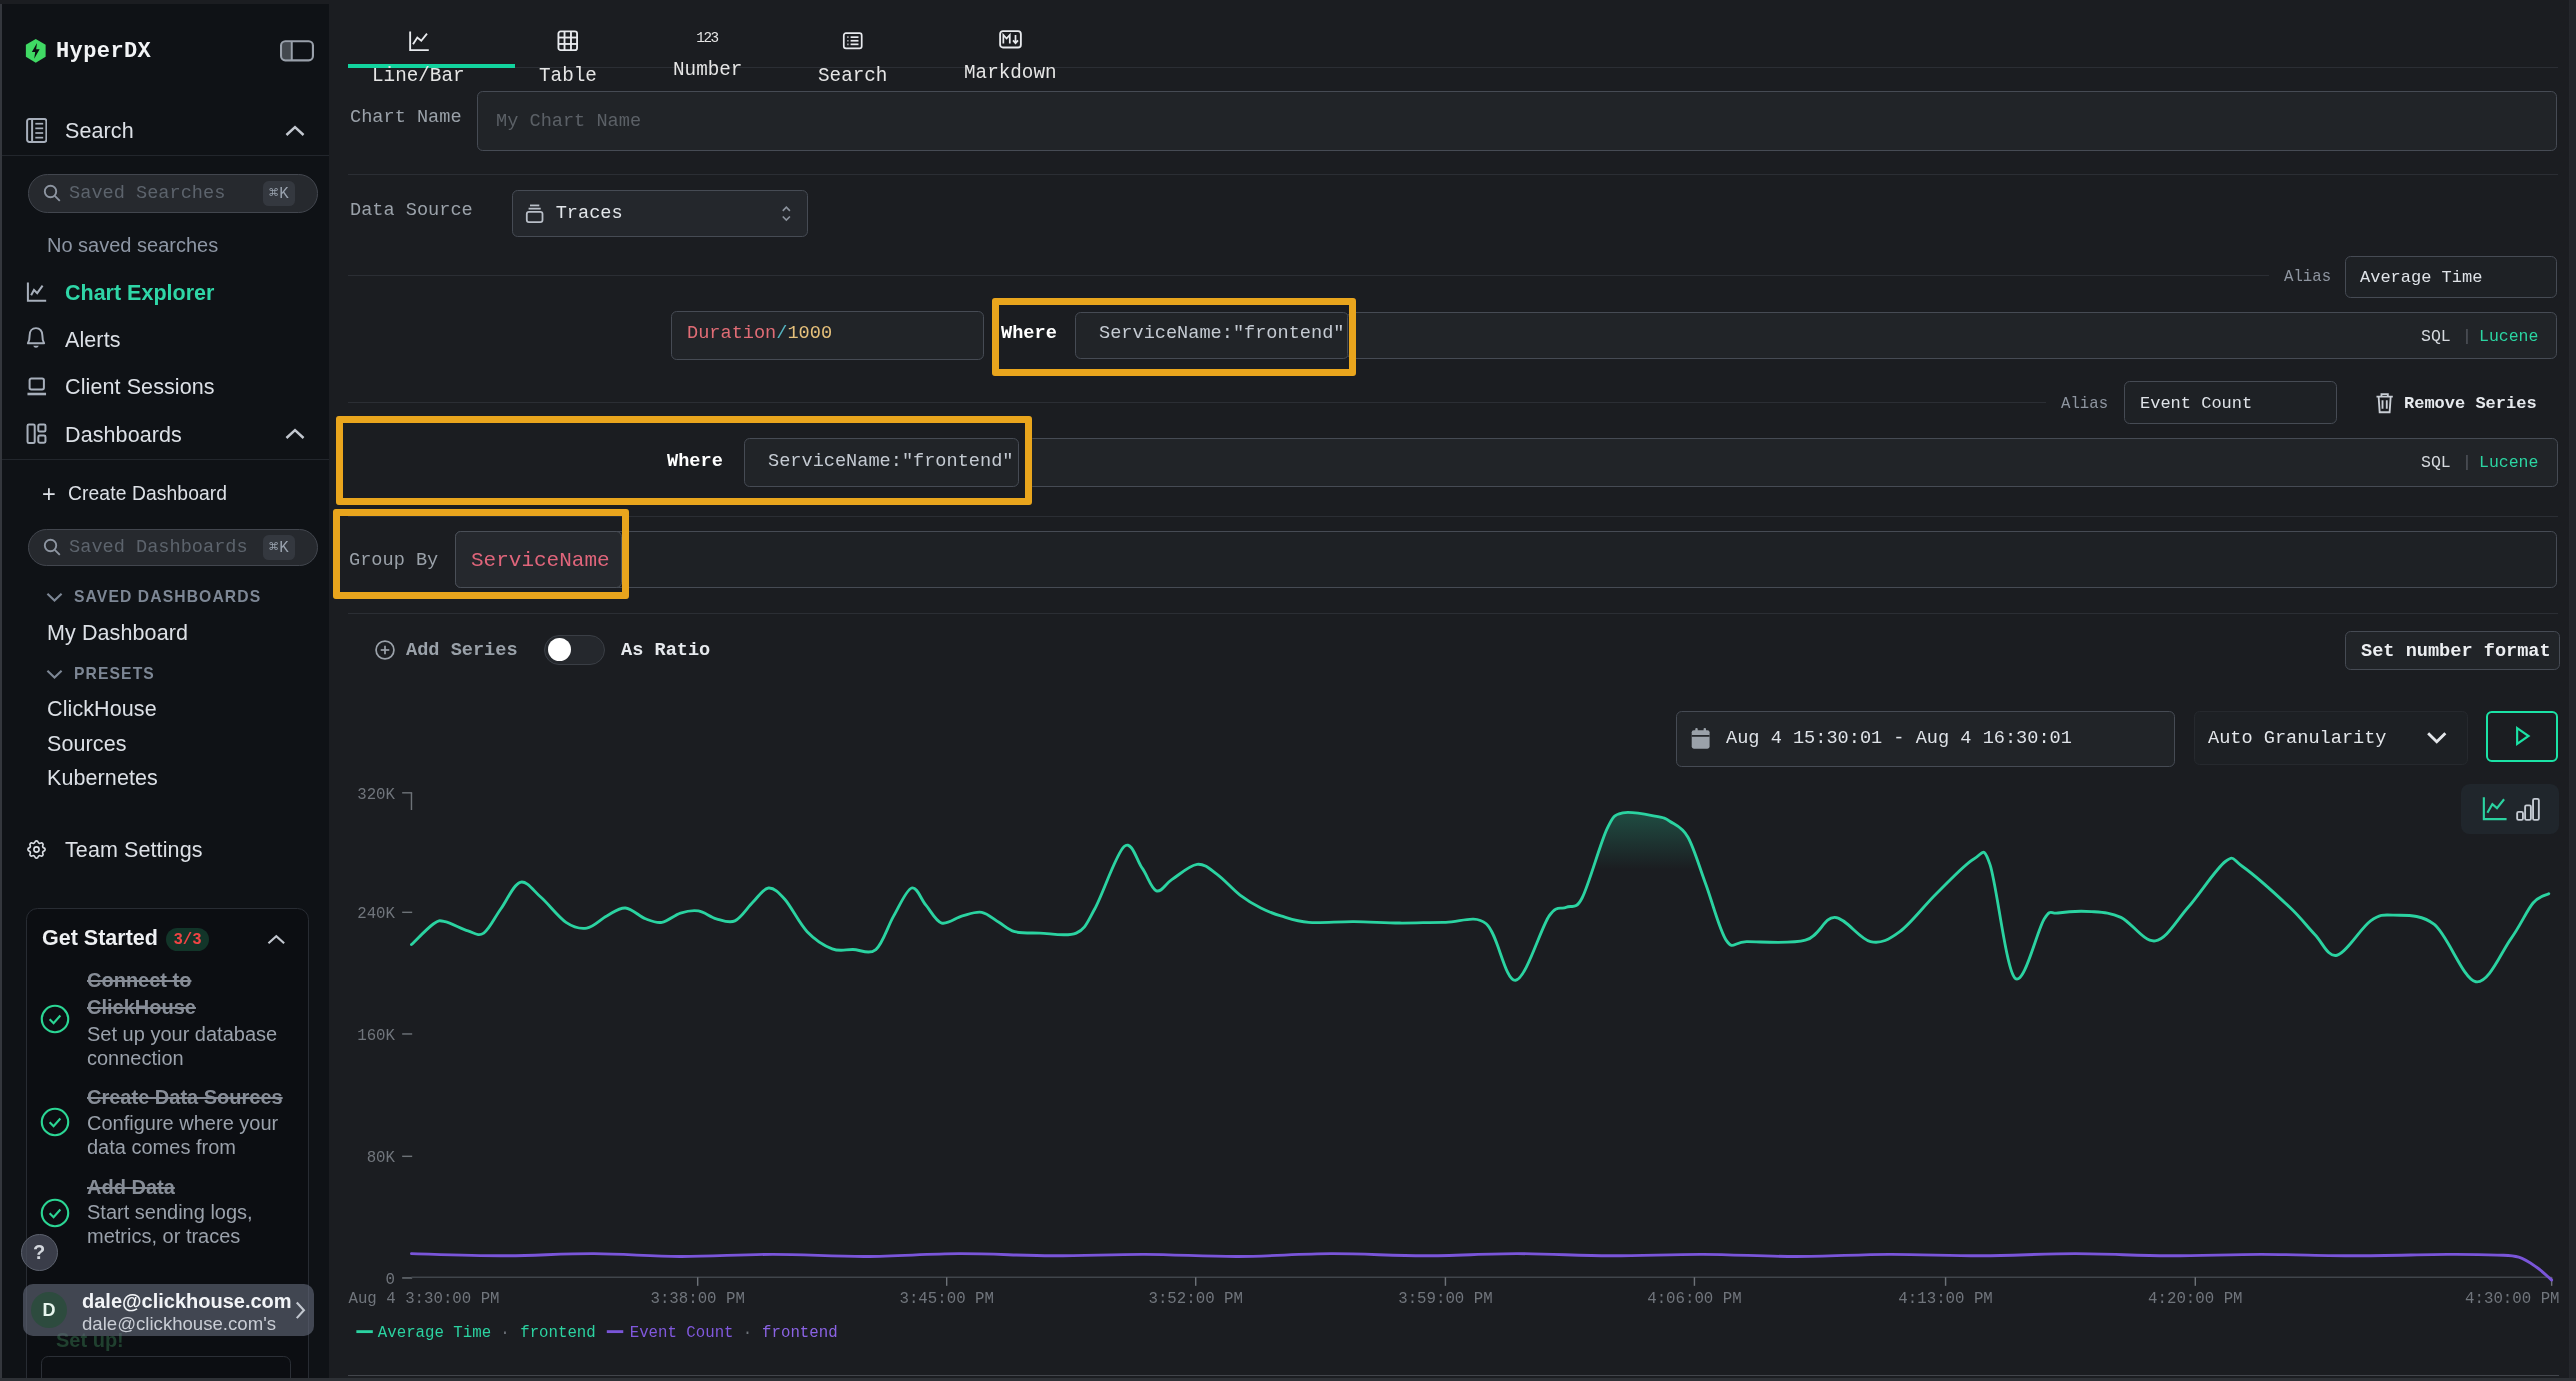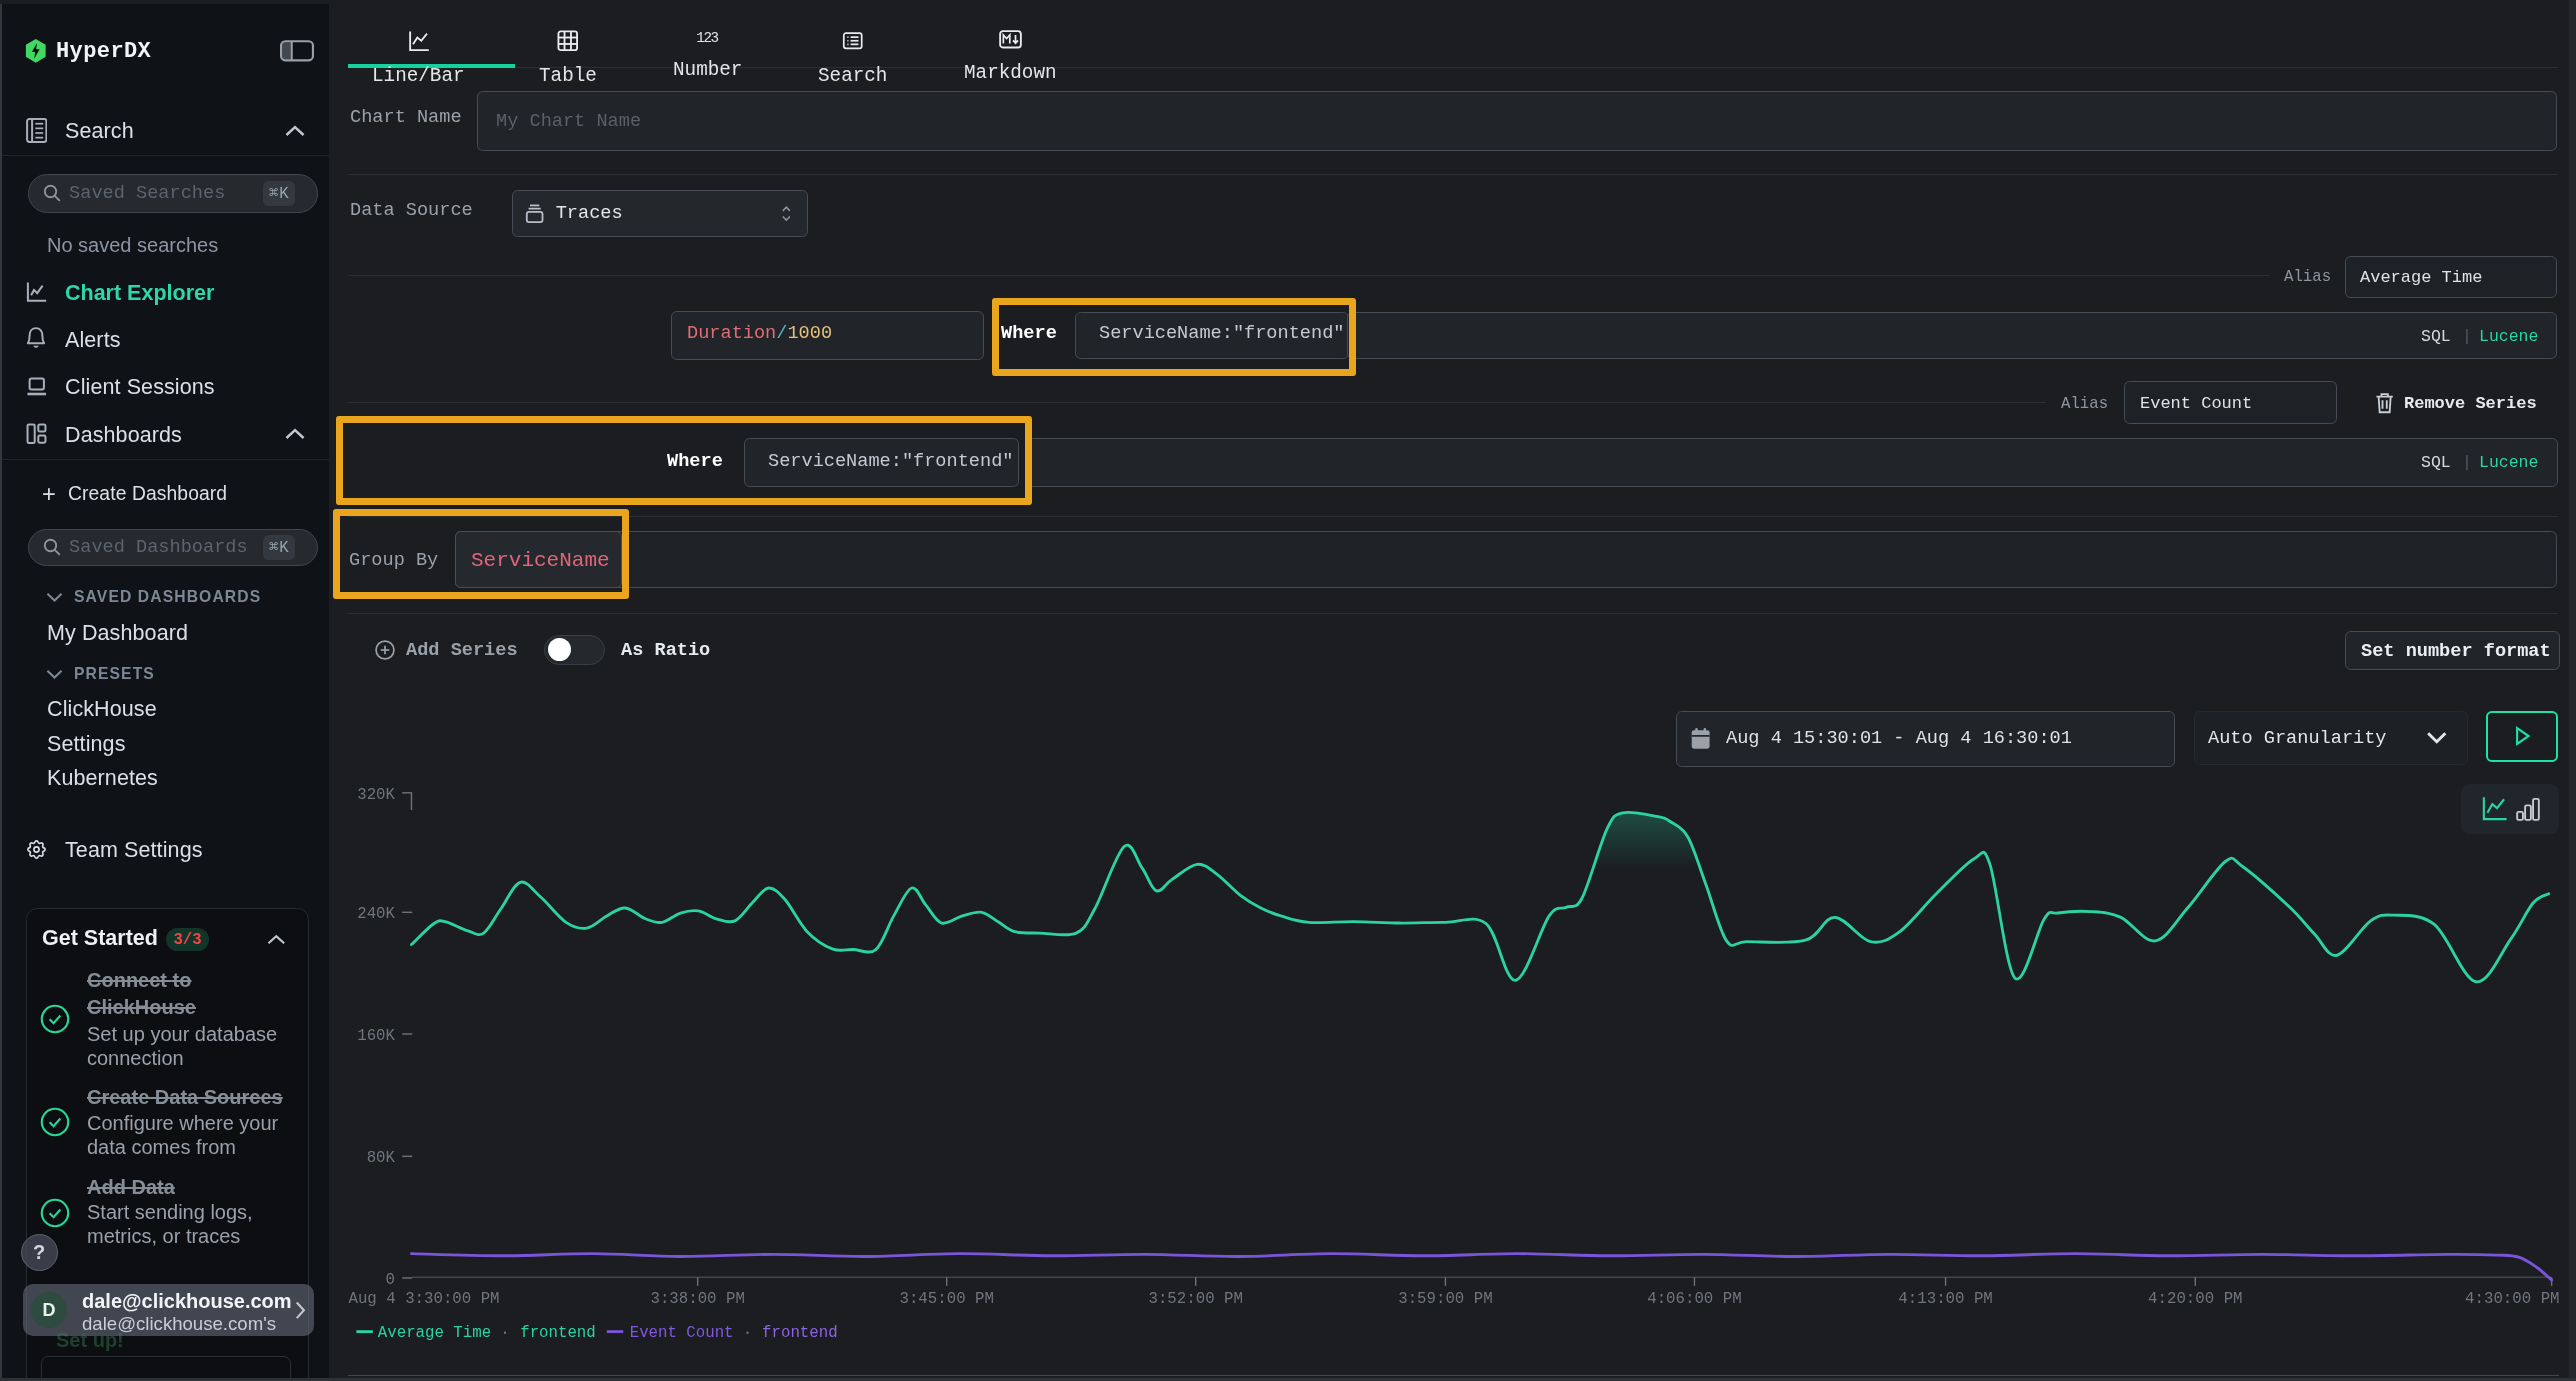--- a/index.html
+++ b/index.html
@@ -108,21 +108,21 @@
   <svg class="abs" style="left:44px;top:588px" width="17" height="10" viewBox="0 0 24 14">
       <path d="M2 2.5 L12 12 L22 2.5" stroke="#7d8795" stroke-width="3" fill="none"></path>
     </svg>
   <div class="abs shead" style="left:72px;top:584px">SAVED DASHBOARDS</div>
   <div class="abs navtxt" style="left:45px;top:617px">My Dashboard</div>
   <svg class="abs" style="left:44px;top:665px" width="17" height="10" viewBox="0 0 24 14">
       <path d="M2 2.5 L12 12 L22 2.5" stroke="#7d8795" stroke-width="3" fill="none"></path>
     </svg>
   <div class="abs shead" style="left:72px;top:661px">PRESETS</div>
   <div class="abs navtxt" style="left:45px;top:693px">ClickHouse</div>
-  <div class="abs navtxt" style="left:45px;top:728px">Settings</div>
+  <div class="abs navtxt" style="left:45px;top:728px">Sources</div>
   <div class="abs navtxt" style="left:45px;top:762px">Kubernetes</div>
 
   <svg class="abs" style="left:23px;top:834px" width="23" height="23" viewBox="0 0 24 24">
     <path d="M10.325 4.317c.426 -1.756 2.924 -1.756 3.35 0a1.724 1.724 0 0 0 2.573 1.066c1.543 -.94 3.31 .826 2.37 2.37a1.724 1.724 0 0 0 1.065 2.572c1.756 .426 1.756 2.924 0 3.35a1.724 1.724 0 0 0 -1.066 2.573c.94 1.543 -.826 3.31 -2.37 2.37a1.724 1.724 0 0 0 -2.572 1.065c-.426 1.756 -2.924 1.756 -3.35 0a1.724 1.724 0 0 0 -2.573 -1.066c-1.543 .94 -3.31 -.826 -2.37 -2.37a1.724 1.724 0 0 0 -1.065 -2.572c-1.756 -.426 -1.756 -2.924 0 -3.35a1.724 1.724 0 0 0 1.066 -2.573c-.94 -1.543 .826 -3.31 2.37 -2.37c1 .608 2.296 .07 2.572 -1.065z" stroke="#dce0e6" stroke-width="1.7" fill="none"></path>
     <circle cx="12" cy="12" r="2.7" stroke="#dce0e6" stroke-width="1.7" fill="none"></circle>
   </svg>
   <div class="abs navtxt" style="left:63px;top:834px;font-size:21.5px">Team Settings</div>
 
   <div class="abs" style="left:23.6px;top:904px;width:283px;height:501px;background:#0c0e12;border:1.4px solid #282c33;border-radius:11.4px"></div>
   <div class="abs" style="left:40px;top:922px;font-size:21.5px;font-weight:bold;color:#eef0f3">Get Started</div>

